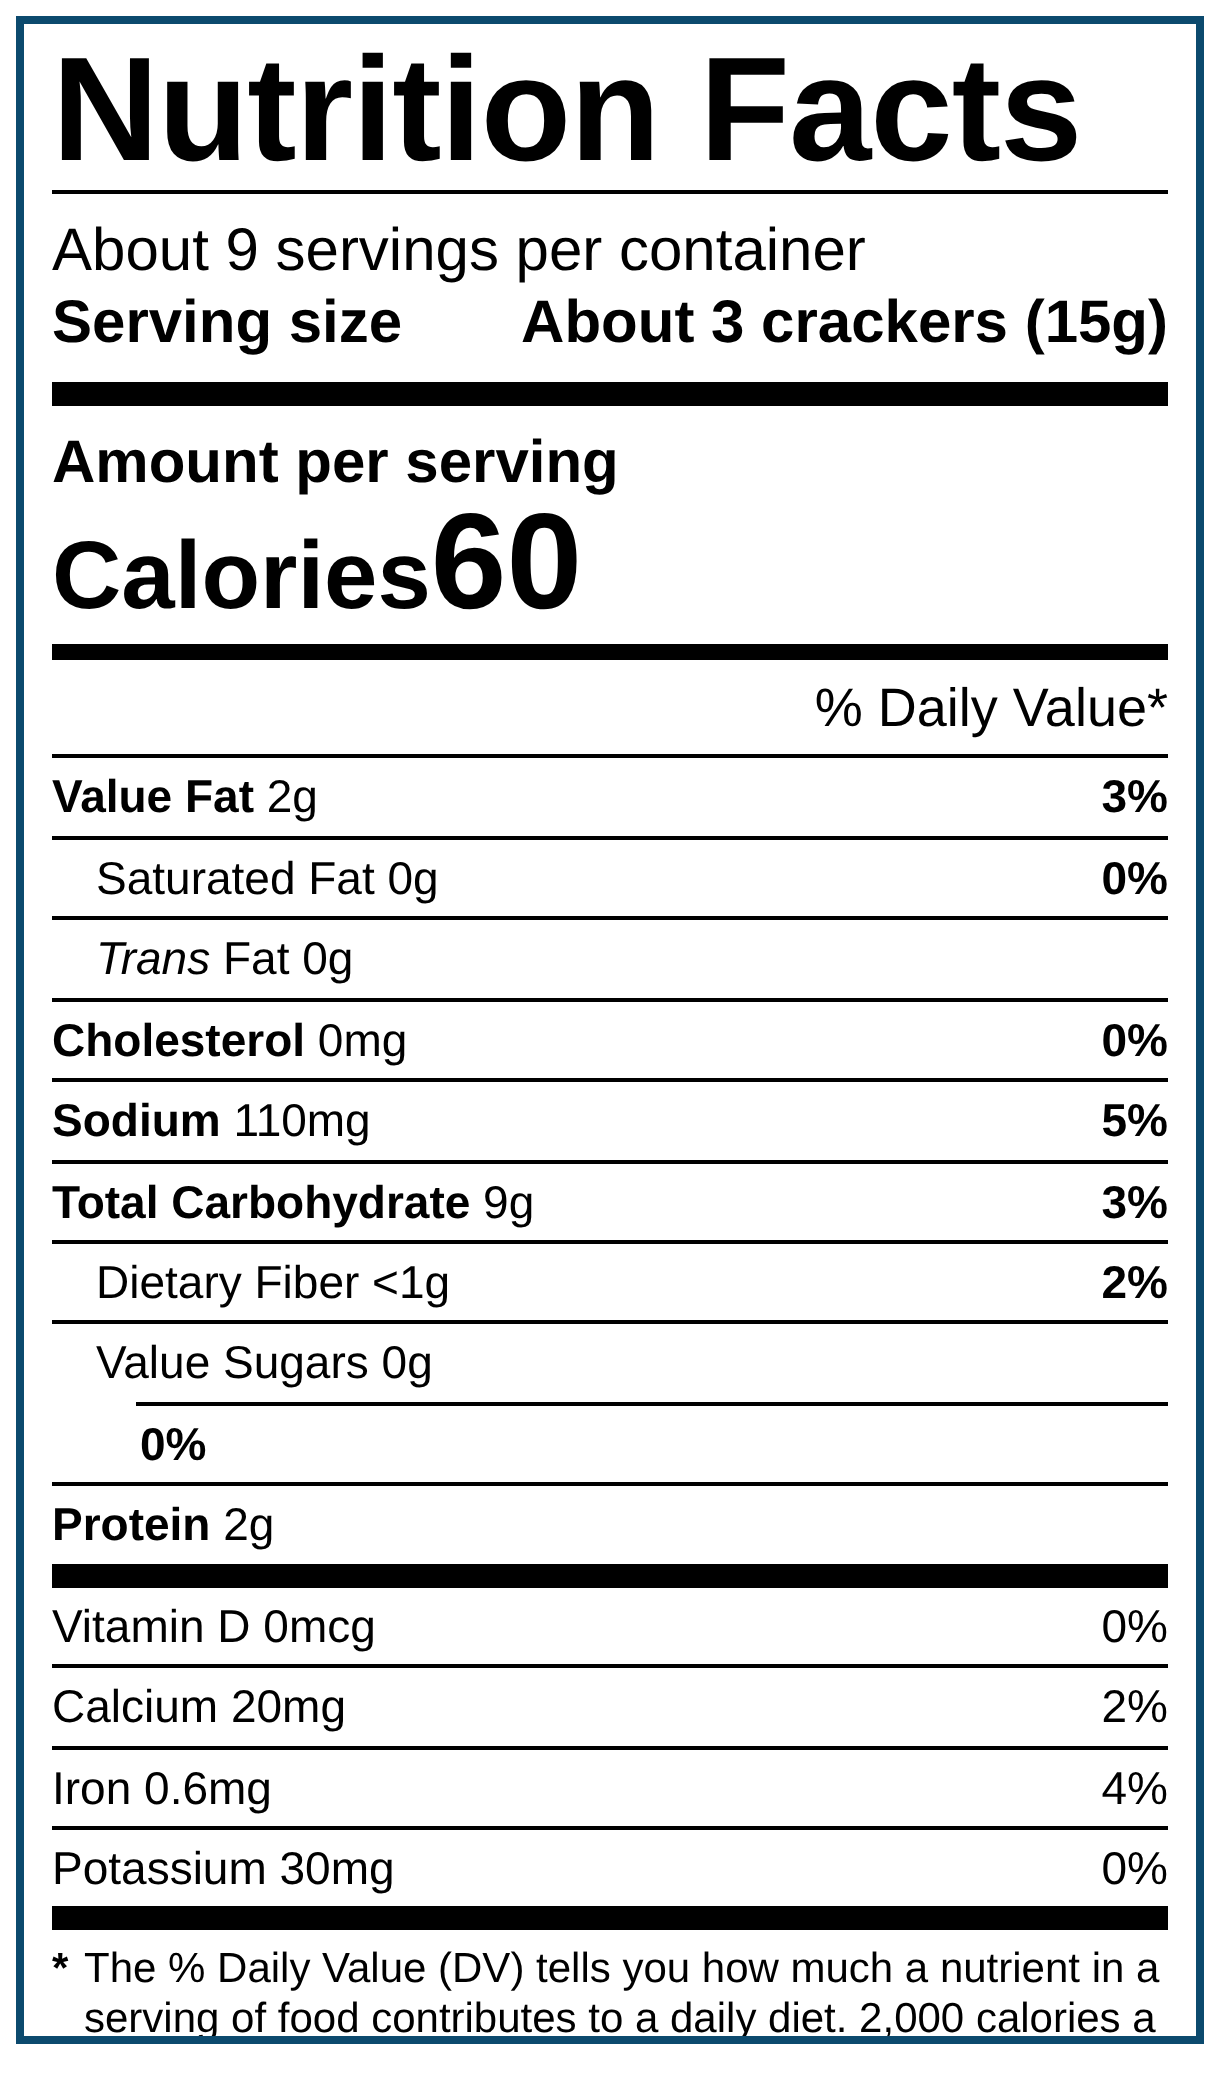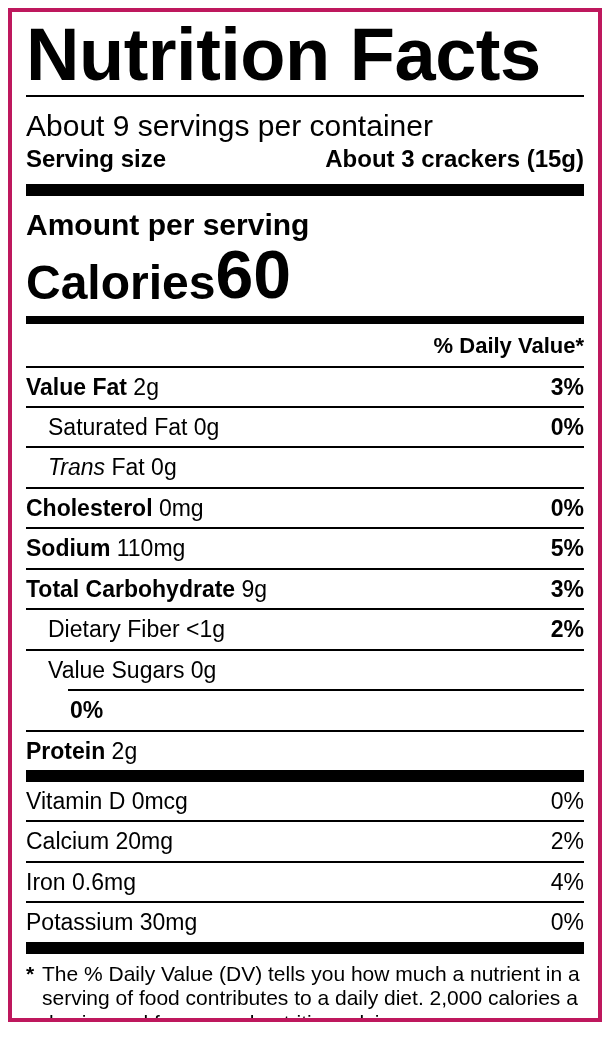--- a/index.html
+++ b/index.html
@@ -1,33 +1,33 @@
 <!DOCTYPE html>
 <html><head>
 <meta charset="utf-8">
 <style>
   * { margin:0; padding:0; box-sizing:border-box; }
   html,body { width:613px; height:1038px; background:#ffffff; color:#000;
               font-family:"Liberation Sans", sans-serif; }
   .label { position:absolute; left:8px; top:8px; width:594px; height:1014px;
-           border:4px solid #be185d; background:#fff; padding:0 14px; overflow:hidden; }
+           border:4px solid #0c4a6e; background:#fff; padding:0 14px; overflow:hidden; }
   .title { font-size:74px; font-weight:bold; letter-spacing:-0.5px; line-height:0.95;
            margin-top:8px; white-space:nowrap; }
   .hairline { height:2px; background:#000; margin-top:5px; }
   .servings { font-size:30px; line-height:1.13; margin-top:12px; }
   .serving-row { display:flex; justify-content:space-between; align-items:center;
-                 font-size:24px; font-weight:bold; line-height:1.13; margin-top:2px; }
+                 font-size:30px; font-weight:bold; line-height:1.13; margin-top:2px; }
   .bar-lg { height:12px; background:#000; margin-top:12px; }
   .bar-lg.tight { margin-top:0; }
   .aps { font-size:30px; font-weight:bold; margin-top:12px; }
   .cal-row { display:flex; justify-content:flex-start; align-items:flex-end; }
   .cal-label { font-size:48px; font-weight:bold; line-height:1.04; }
   .cal-value { font-size:68px; font-weight:bold; line-height:0.96; }
   .bar-md { height:8px; background:#000; margin-top:8px; }
-  .dv-header { text-align:right; font-size:22px; font-weight:bold;
+  .dv-header { text-align:right; font-size:27px; font-weight:normal;
                padding:9px 0 7px; border-bottom:2px solid #000; }
   .nrow { display:flex; justify-content:space-between; align-items:center;
           font-size:23px; line-height:1.15; padding:6px 0; }
   .nrow.indent1 { padding-left:22px; }
   .nrow.indent2 { padding-left:44px; }
   .sep { height:2px; background:#000; }
   .b { font-weight:bold; }
   .i { font-style:italic; }
   .footnote { display:flex; font-size:21px; line-height:1.18; padding-top:8px; }
   .fn-star { font-weight:bold; width:16px; flex:none; }

